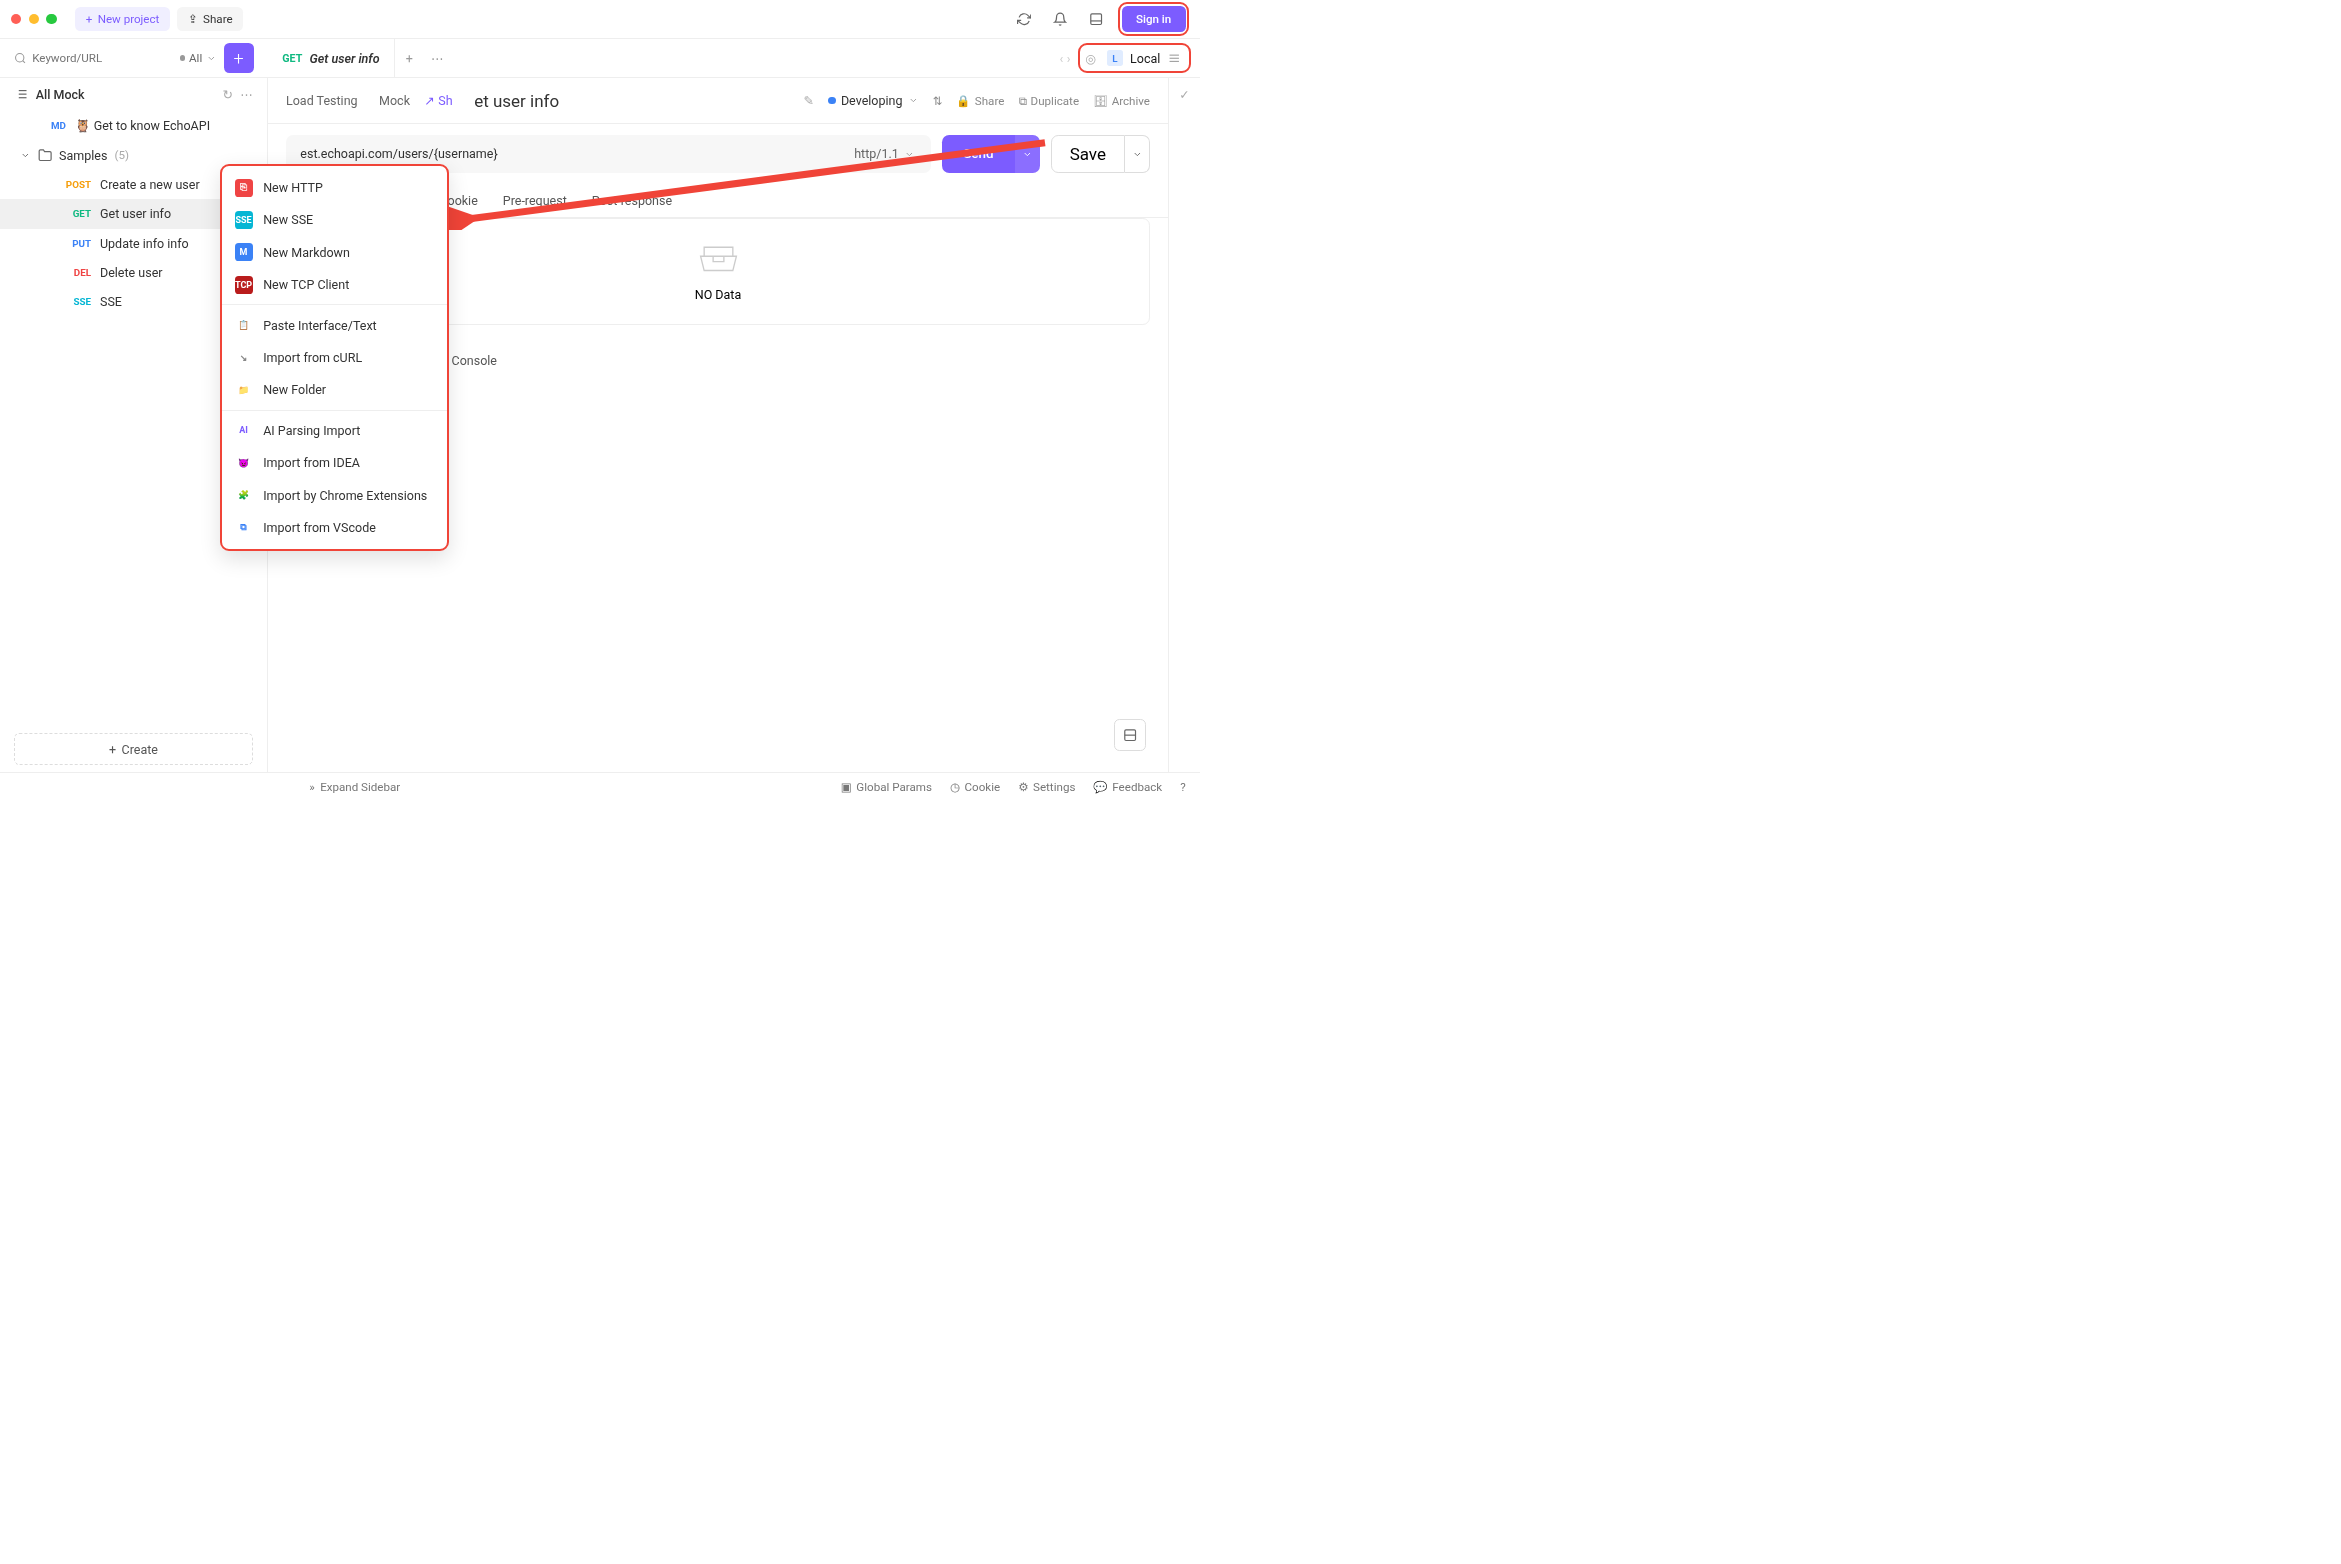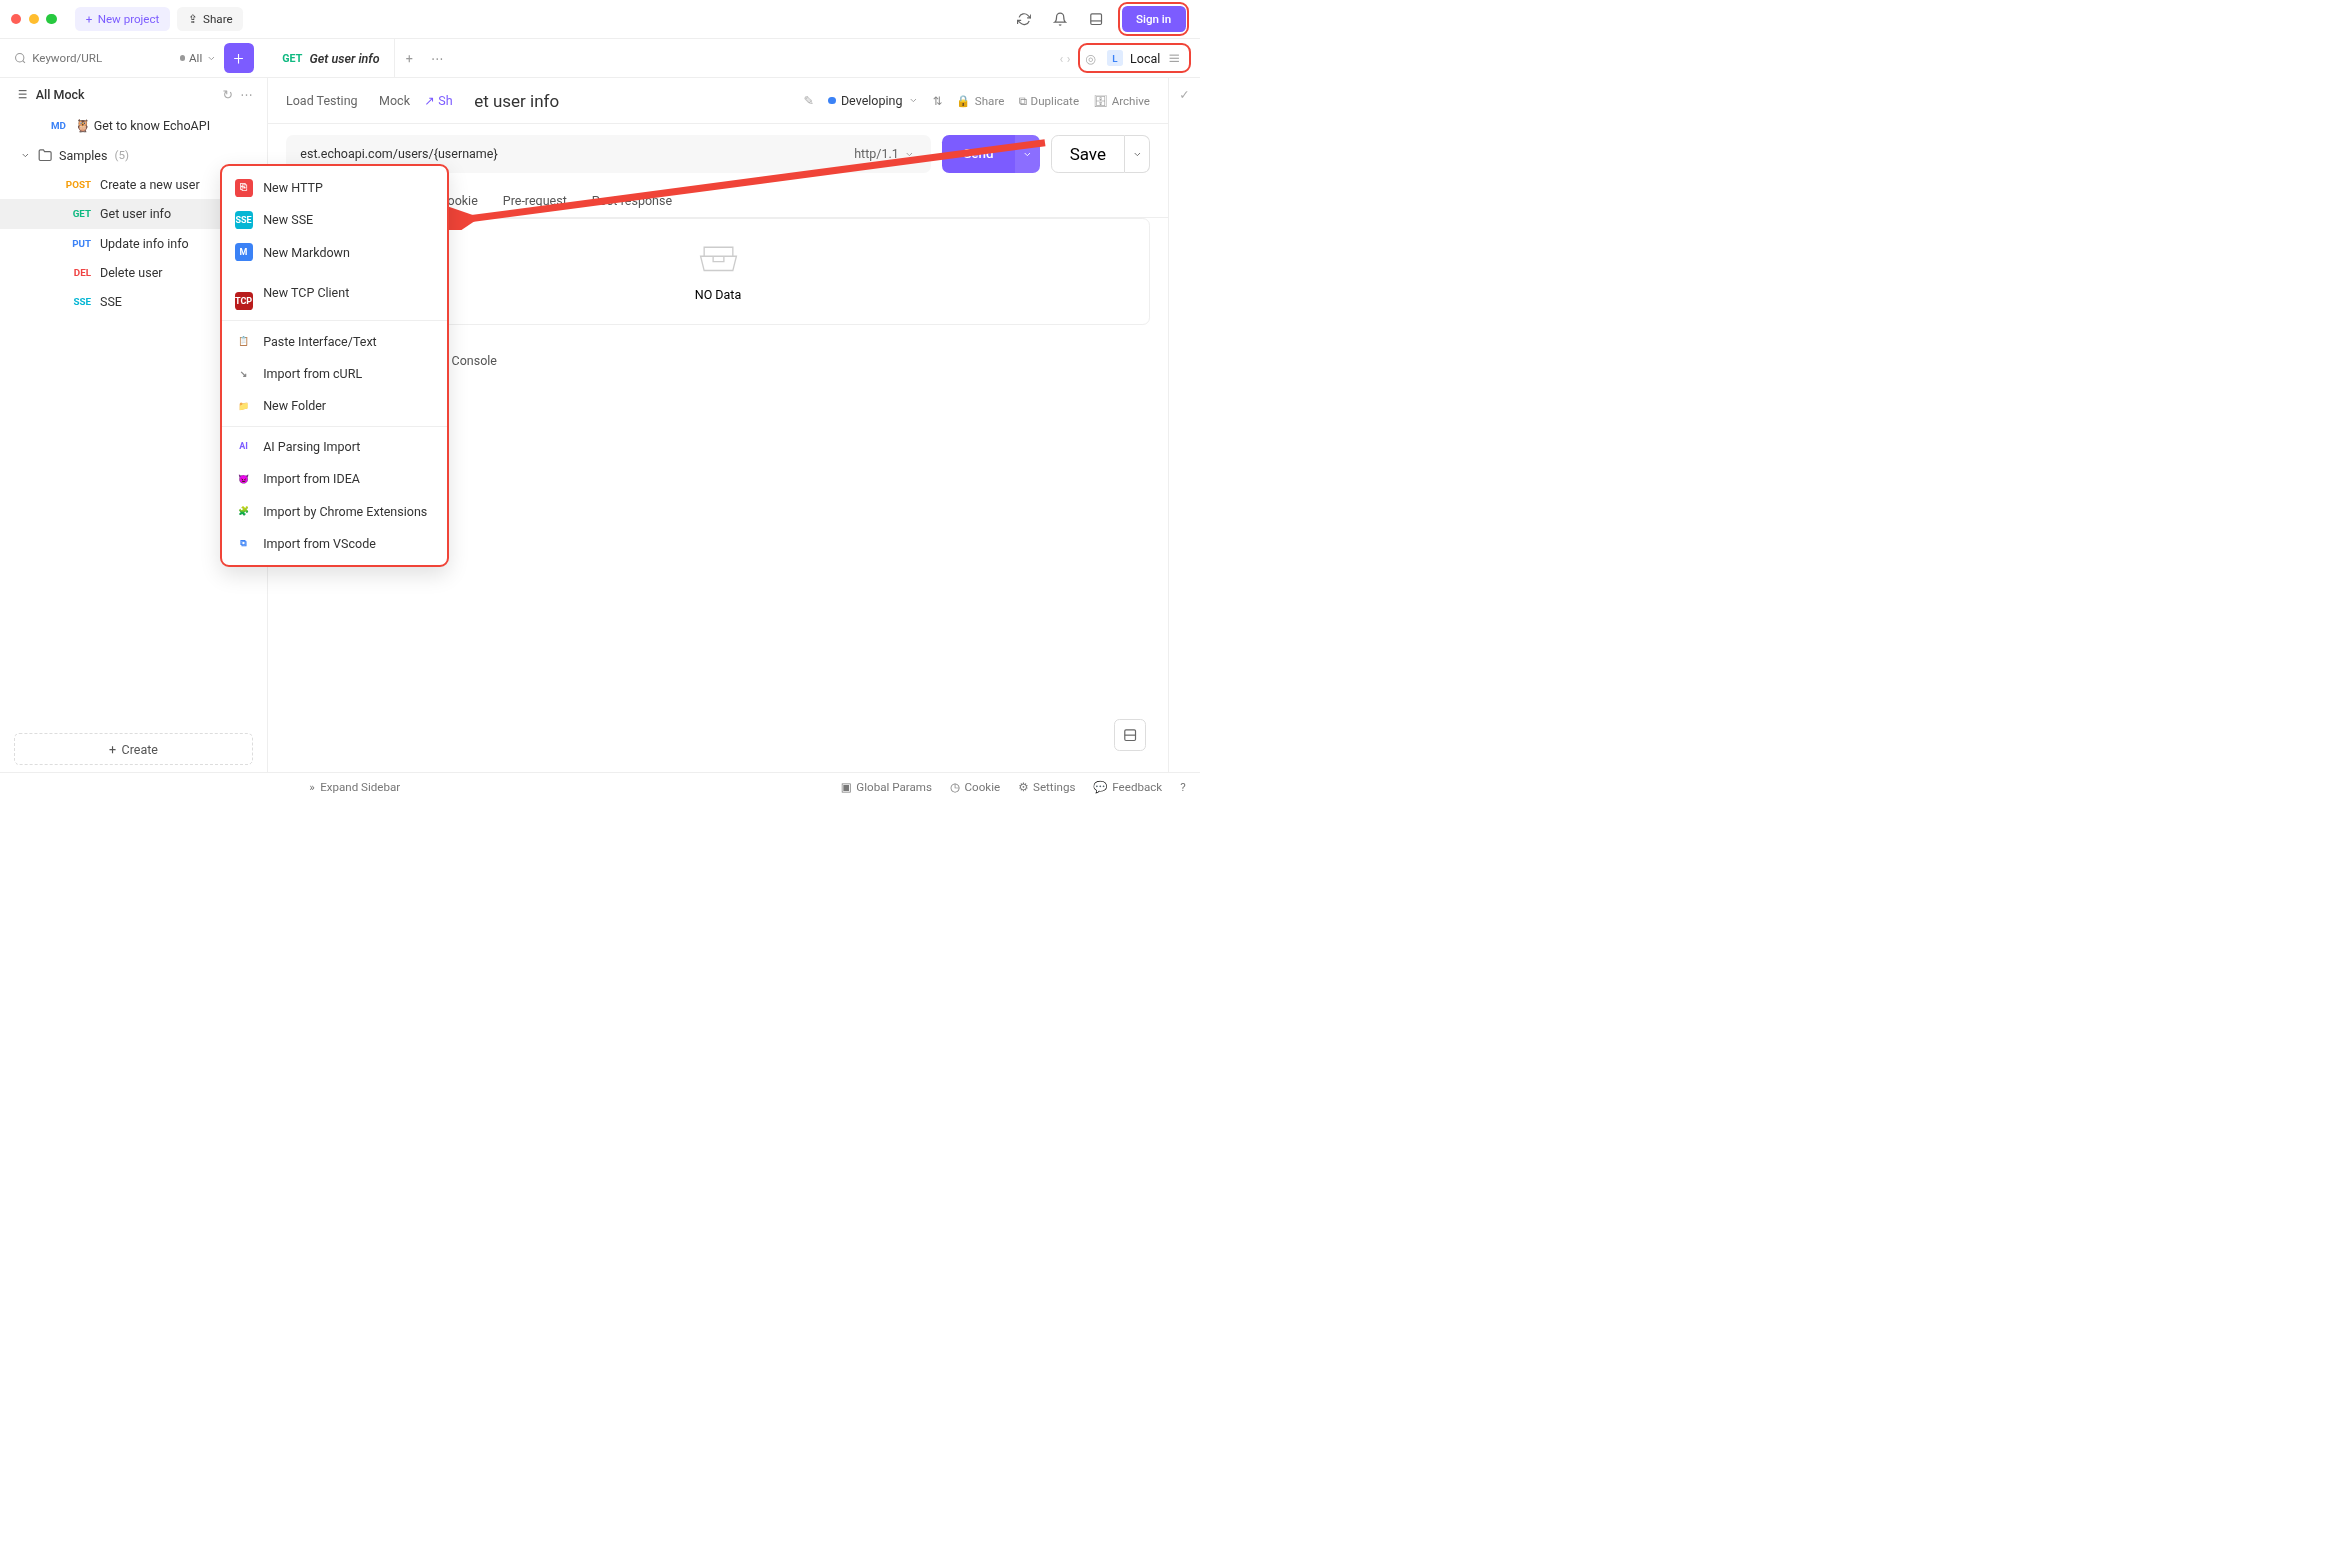--- a/index.html
+++ b/index.html
@@ -371,21 +371,21 @@
         </div>
         <div class="dd-item">
           <span class="dd-icon" style="background: rgb(6, 182, 212);">SSE</span>
           <span>New SSE</span>
         </div>
         <div class="dd-item">
           <span class="dd-icon" style="background: rgb(59, 130, 246);">M</span>
           <span>New Markdown</span>
         </div>
         <div class="dd-item">
-          <span class="dd-icon" style="background: #b91c1c; margin-top: 16px;">TCP</span>
+          <span class="dd-icon" style="background: #b91c1c;">TCP</span>
           <span>New TCP Client</span>
         </div>
         <div class="dd-sep"></div>
         <div class="dd-item">
           <span class="dd-icon" style="background: transparent; color: rgb(136, 136, 136);">📋</span>
           <span>Paste Interface/Text</span>
         </div>
         <div class="dd-item">
           <span class="dd-icon" style="background: transparent; color: rgb(136, 136, 136);">↘</span>
           <span>Import from cURL</span>

